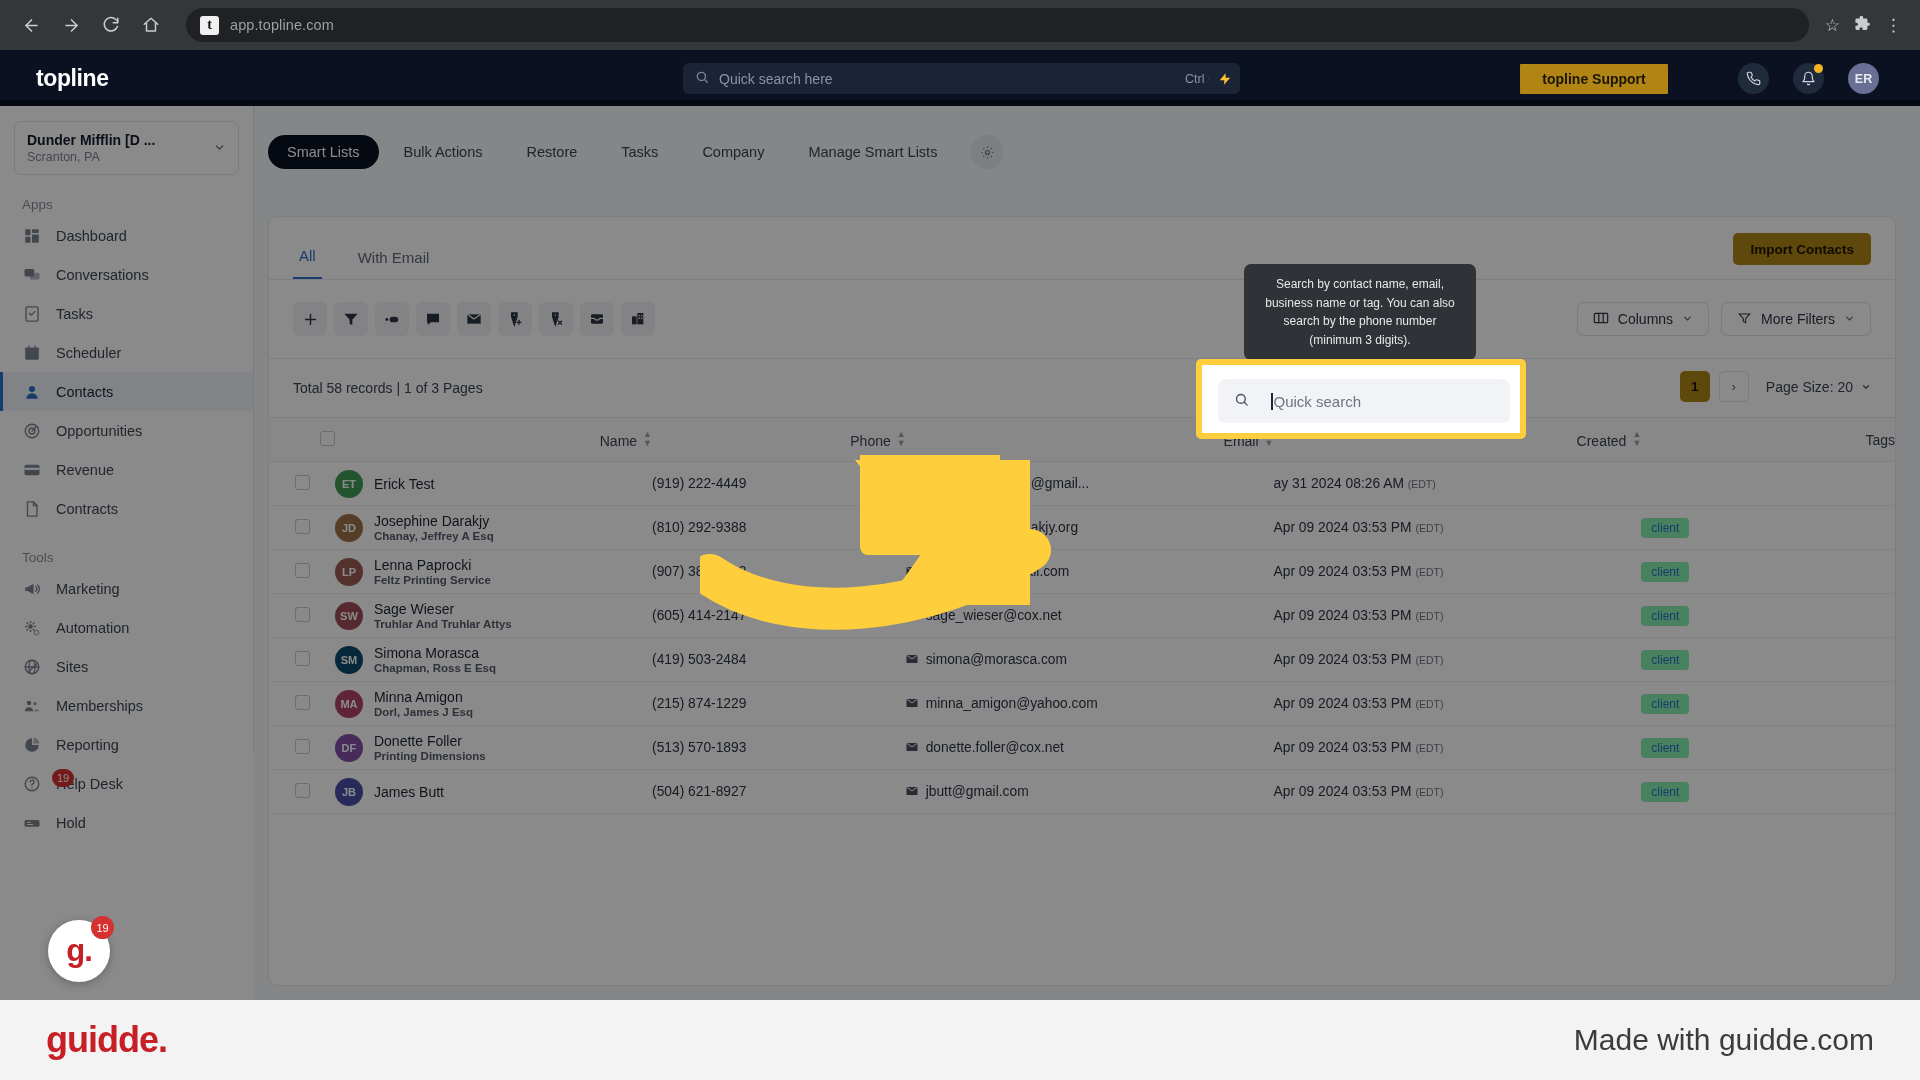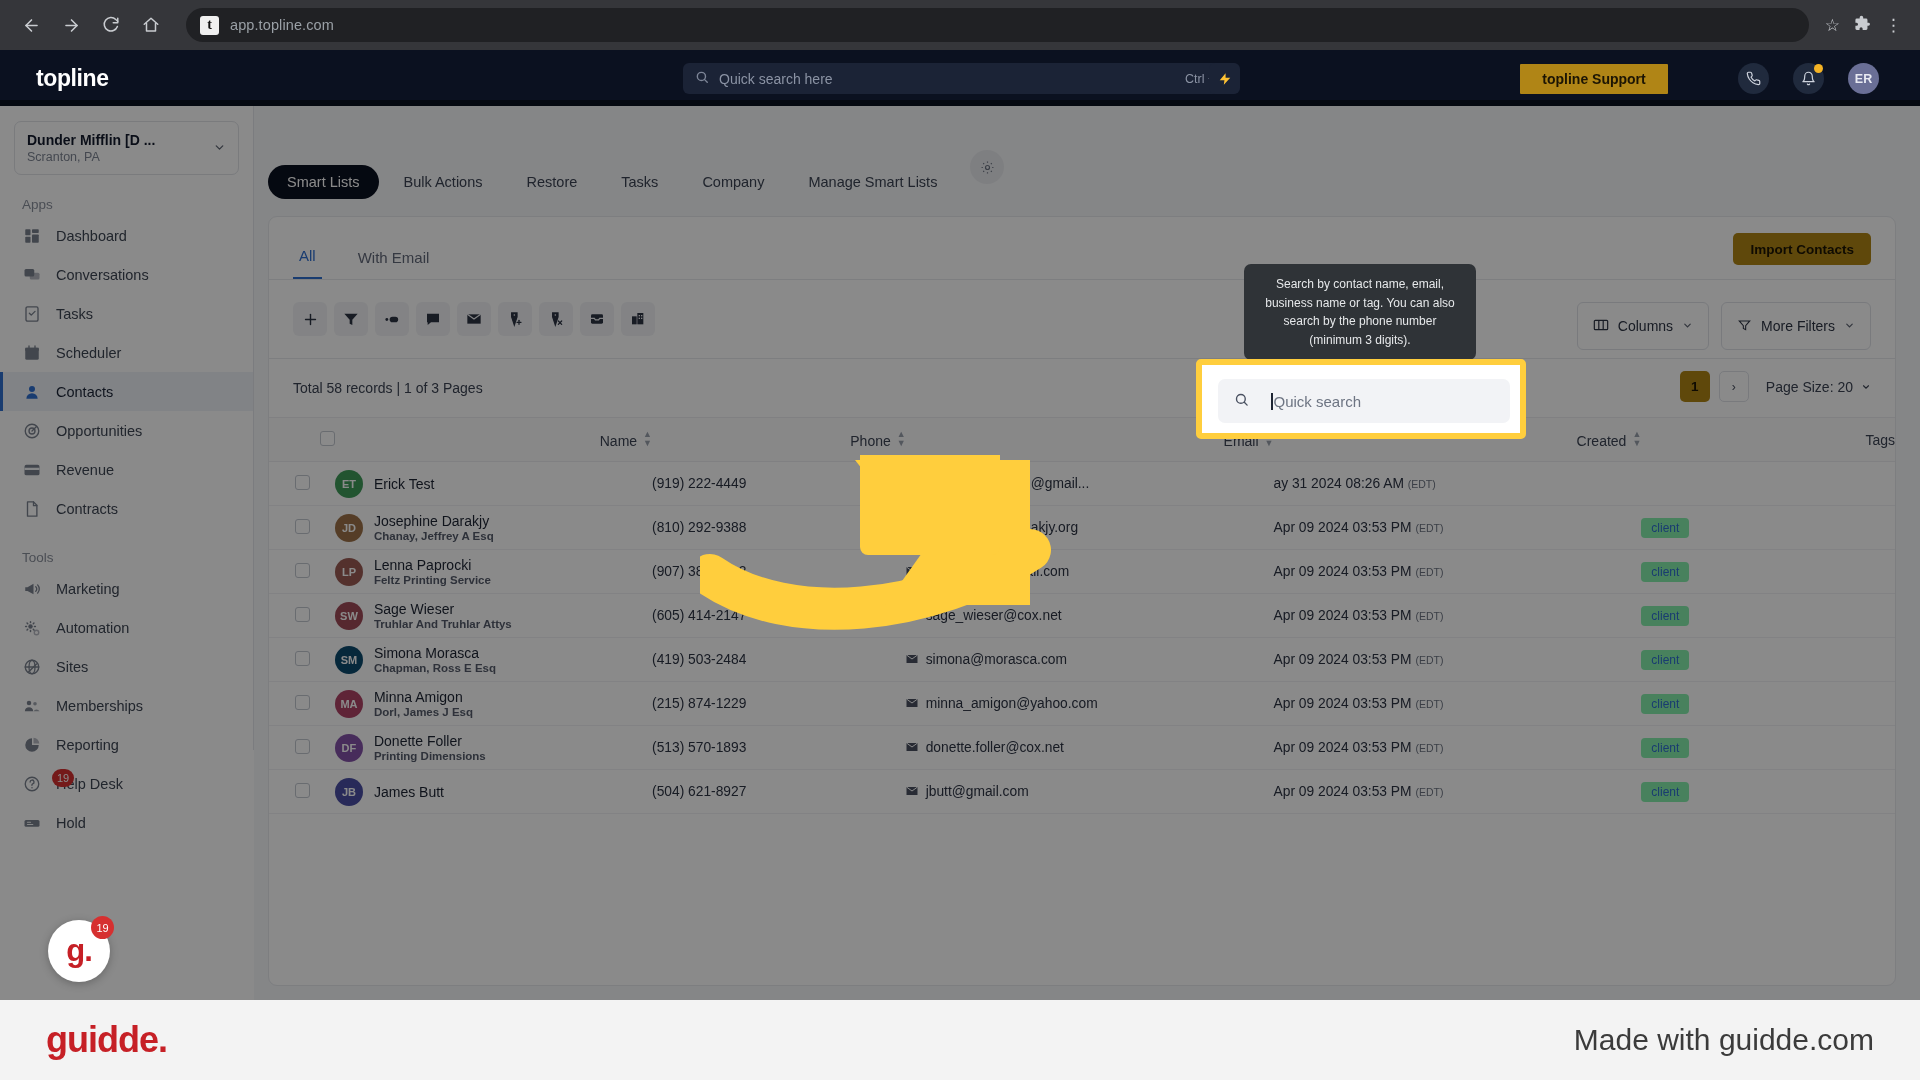--- a/index.html
+++ b/index.html
@@ -126,21 +126,20 @@
     background: #d63030; color: #fff; border-radius: 9px; font-size: 11px;
     display: flex; align-items: center; justify-content: center; padding: 0 5px;
   }
 
   
   .main { position: absolute; top: 56px; left: 254px; width: 1666px; height: 894px; background: #f6f7f9; }
   .tabs-row { display: flex; align-items: center; gap: 6px; padding: 29px 0 0 14px; }
   .tab {
     padding: 9px 19px; border-radius: 19px; font-size: 14.5px; color: #3c4454; cursor: pointer;
     white-space: nowrap;
-    margin-top: 30px;
   }
   .tab.active { background: #0b1120; color: #ffffff; }
   .tab-gear {
     width: 34px; height: 34px; border-radius: 50%; background: #e9ebef;
     display: flex; align-items: center; justify-content: center;
     color: #6d7482; font-size: 15px; margin-left: 8px;
   }
 
   .panel {
     position: absolute; left: 14px; top: 110px; width: 1628px; height: 770px;
@@ -160,21 +159,21 @@
   .divider { height: 1px; background: #e7e9ed; }
 
   .toolbar { height: 78px; display: flex; align-items: center; padding: 0 24px; position: relative; }
   .tool-ico {
     width: 34px; height: 34px; margin-right: 7px; border-radius: 6px;
     background: #f2f3f6; display: flex; align-items: center; justify-content: center;
     color: #2d3444; cursor: pointer;
   }
   .right-tools { position: absolute; right: 24px; top: 22px; display: flex; gap: 12px; }
   .pill-btn {
-    height: 48px; padding: 0 15px; border: 1px solid #dfe2e8; border-radius: 6px;
+    height: 34px; padding: 0 15px; border: 1px solid #dfe2e8; border-radius: 6px;
     background: #fff; display: flex; align-items: center; gap: 9px;
     font-size: 14px; color: #2d3444; cursor: pointer;
   }
   .pill-btn .chev { font-size: 10px; color: #5d6472; }
 
   .records-row {
     height: 58px; display: flex; align-items: center; padding: 0 24px;
     position: relative; font-size: 14px; color: #3c4454;
   }
   .pager { position: absolute; right: 24px; top: 12px; display: flex; align-items: center; gap: 9px; }

